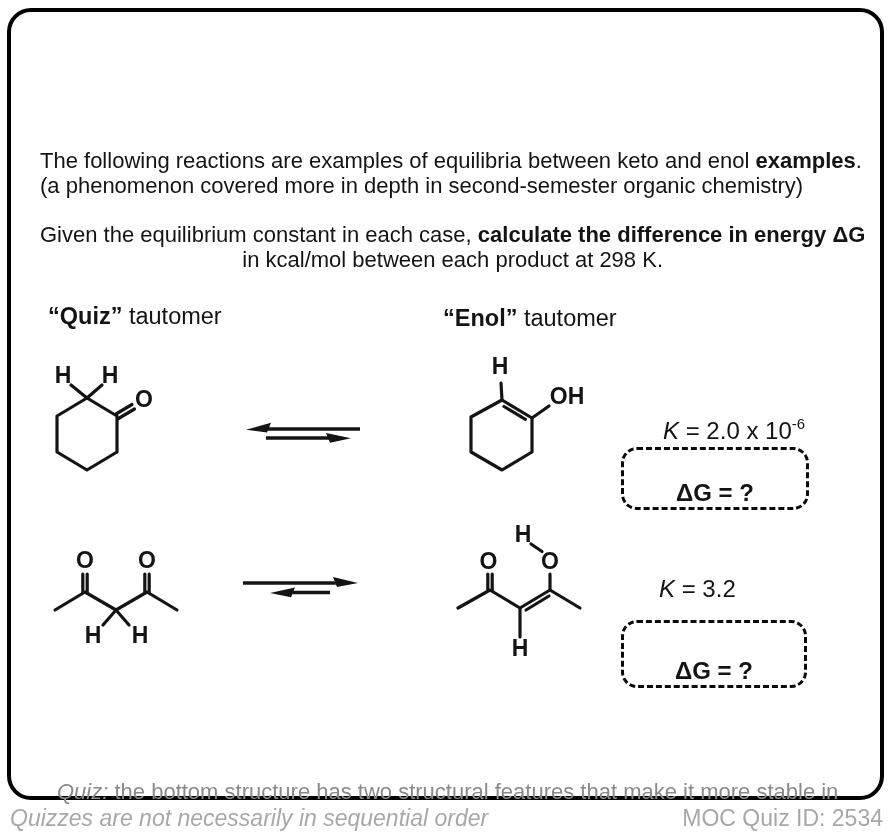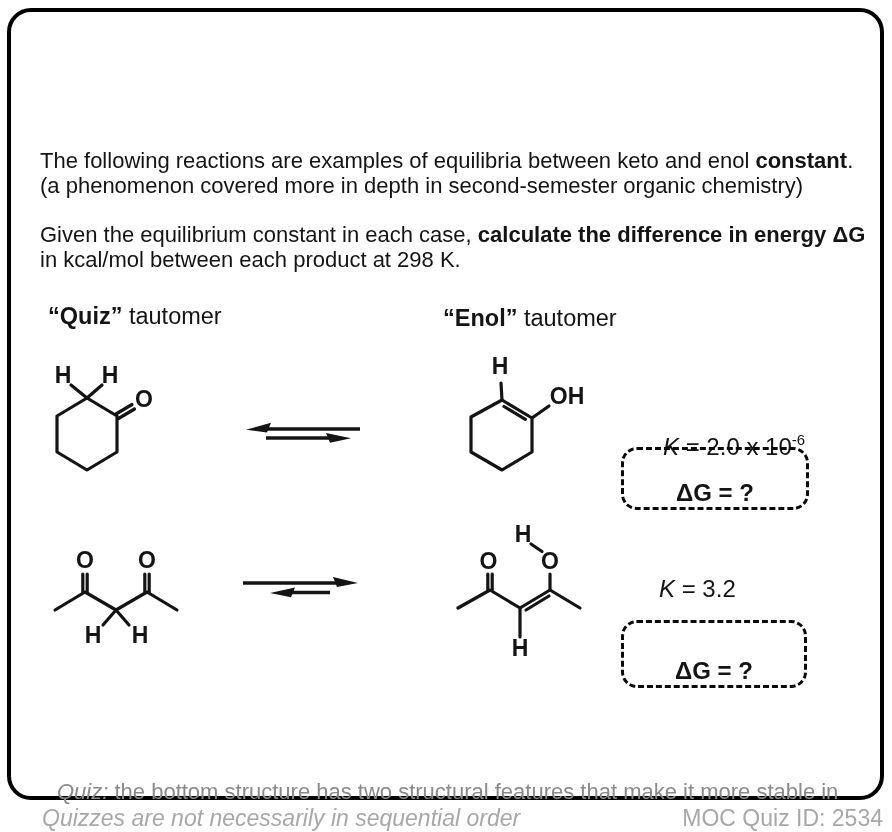--- a/index.html
+++ b/index.html
@@ -38,25 +38,25 @@
     font-family:"Liberation Sans", sans-serif; font-weight:700;
     font-size:23px; fill:#141414; text-anchor:middle;
   }
 </style>
 </head>
 <body>
 
 <div class="abs frame"></div>
 
 <div class="abs intro" style="left:40px; top:148px;">
-  <div><span>The following reactions are examples of equilibria between keto and enol </span><b>constant</b><span>.</span></div>
+  <div><span>The following reactions are examples of equilibria between keto and enol </span><b>examples</b><span>.</span></div>
   <div>(a phenomenon covered more in depth in second-semester organic chemistry)</div>
 </div>
 
-<div class="abs intro" style="left:40px; top:222px;">
+<div class="abs intro" style="left:40px; top:222px;text-align:center;">
   <div><span>Given the equilibrium constant in each case, </span><b>calculate the difference in energy ΔG</b></div>
   <div>in kcal/mol between each product at 298 K.</div>
 </div>
 
 <div class="abs section-header" style="left:48px; top:303px;"><b>“Quiz”</b><span> tautomer</span></div>
 <div class="abs section-header" style="left:443px; top:305px;"><b>“Enol”</b><span> tautomer</span></div>
 
 <svg class="abs" style="left:40px; top:358px;" width="125" height="120" viewBox="40 358 125 120">
   <g>
     <polygon class="bond" points="87,398 117,416 117,452 87,470 57,452 57,416"></polygon>
@@ -81,21 +81,21 @@
   <g>
     <polygon class="bond" points="502,400 532,418 532,452 502,470 471,452 471,417"></polygon>
     <line class="bond" x1="504" y1="406.5" x2="525.4" y2="419.3"></line>
     <line class="bond" x1="502" y1="400" x2="501" y2="383"></line>
     <line class="bond" x1="532" y1="418" x2="549" y2="406"></line>
   </g>
   <text class="atom" x="500" y="374">H</text>
   <text class="atom" x="567" y="404">OH</text>
 </svg>
 
-<div class="abs k-label" style="left:663px; top:432px;"><i>K</i><span> = 2.0 x 10</span><sup>-6</sup></div>
+<div class="abs k-label" style="left:663px; top:416px;"><i>K</i><span> = 2.0 x 10</span><sup>-6</sup></div>
 <div class="abs dg-box" style="left:621px; top:447px; width:188px; height:63px;">
     <span>ΔG = ?</span>
   </div>
 
 <svg class="abs" style="left:45px; top:545px;" width="150" height="110" viewBox="45 545 150 110">
   <g>
     <polyline class="bond" points="55,610 85,592 116,610 147,592 177,610"></polyline>
     <line class="bond" x1="82.8" y1="592" x2="82.8" y2="574"></line>
     <line class="bond" x1="87.2" y1="592" x2="87.2" y2="574"></line>
     <line class="bond" x1="144.8" y1="592" x2="144.8" y2="574"></line>
@@ -137,14 +137,14 @@
 <div class="abs k-label" style="left:659px; top:574px;"><i>K</i><span> = 3.2</span><sup></sup></div>
 <div class="abs dg-box" style="left:621px; top:620px; width:186px; height:68px;">
     <span>ΔG = ?</span>
   </div>
 
 <div class="abs bonus" style="left:57px; top:727px;">
   <div><i>Quiz:</i><span> the bottom structure has two structural features that make it more stable in</span></div>
   
 </div>
 
-<div class="abs footer-text footer-left" style="left:10px; top:805px;margin-left:32px;">Quizzes are not necessarily in sequential order</div>
+<div class="abs footer-text footer-left" style="left:10px; top:805px;">Quizzes are not necessarily in sequential order</div>
 <div class="abs footer-text" style="right:9px; top:805px;margin-left:34px;">MOC Quiz ID: 2534</div>
 
 </body></html>

